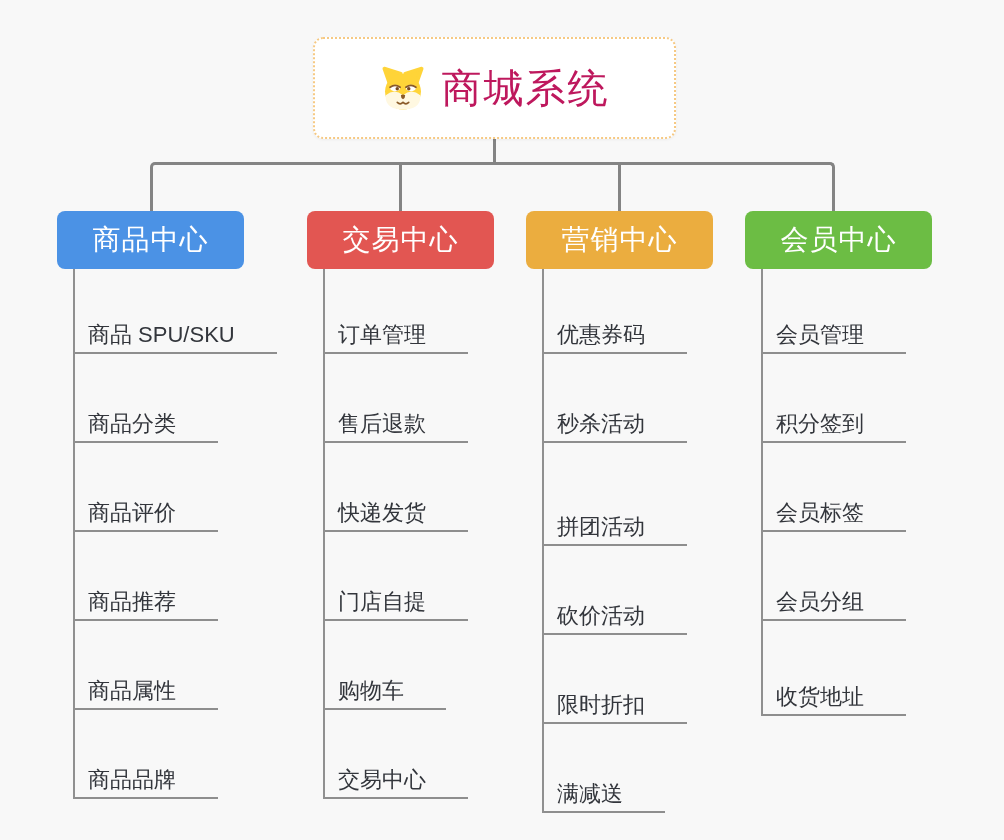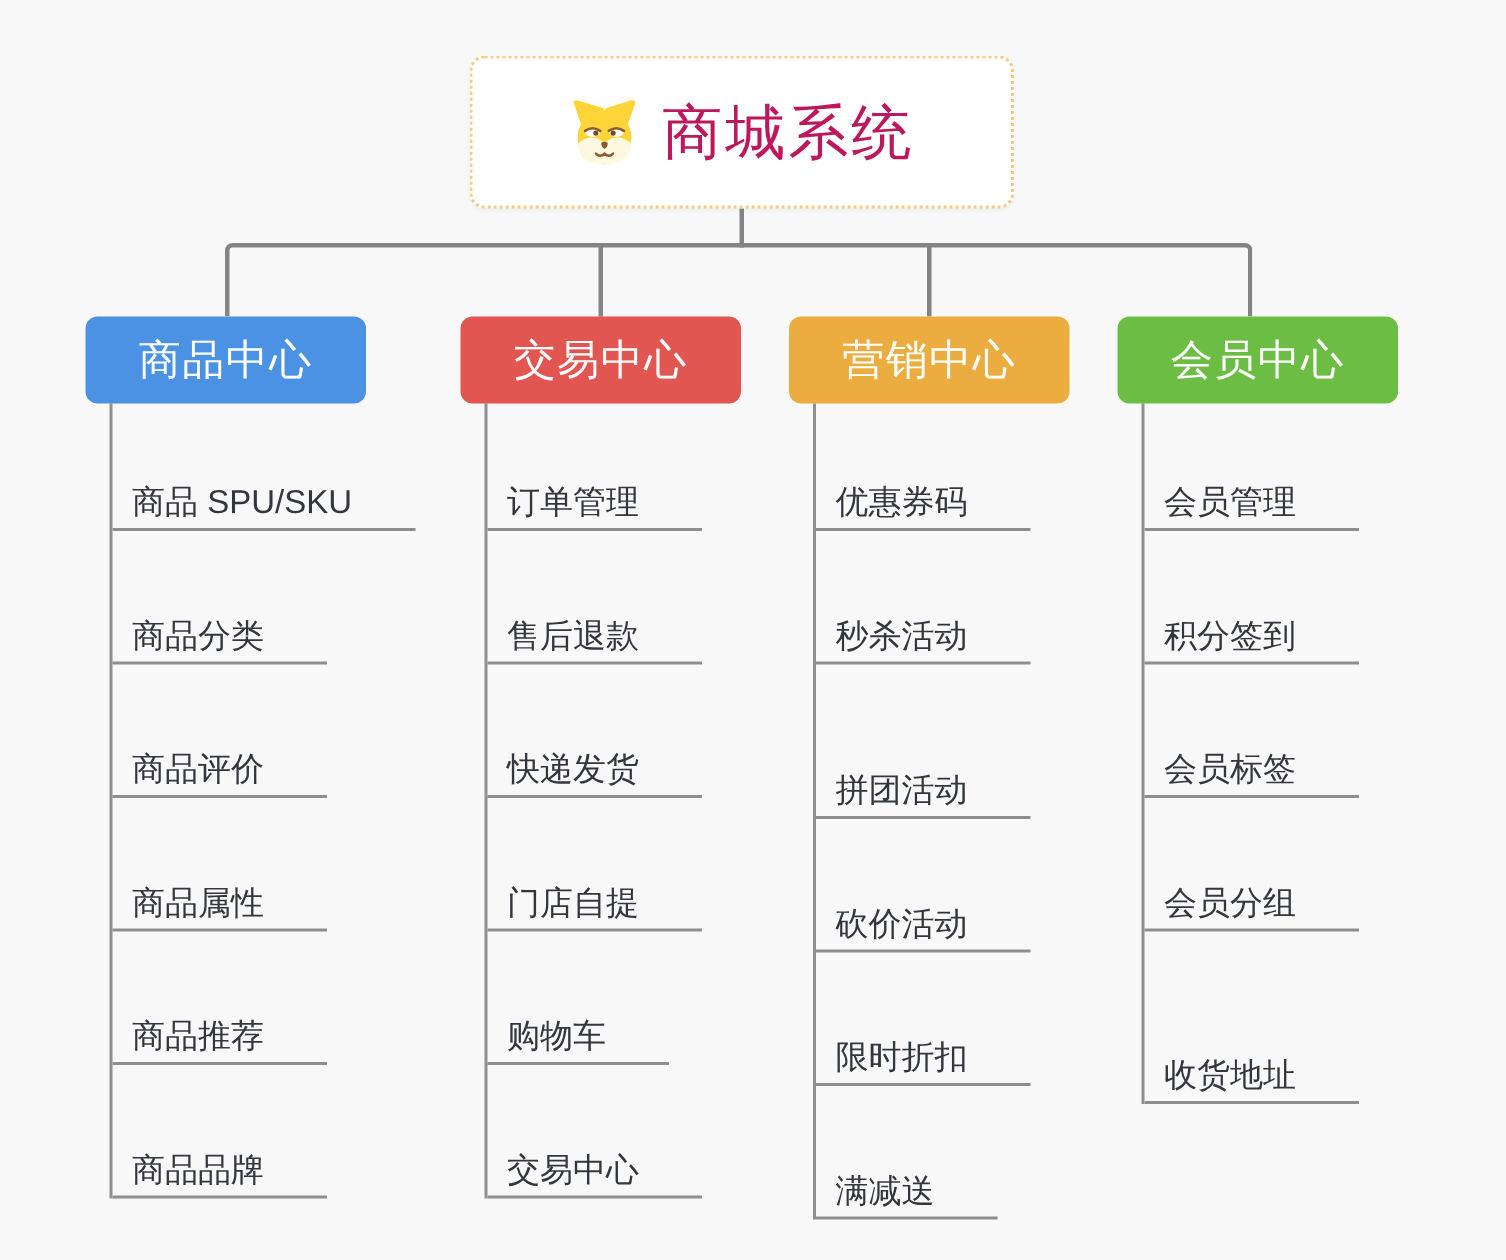--- a/index.html
+++ b/index.html
@@ -114,24 +114,24 @@
         <div class="branch-item" style="height: 85px;">
           <span class="item-label">商品 SPU/SKU</span>
         </div>
         <div class="branch-item" style="height: 89px;">
           <span class="item-label">商品分类</span>
         </div>
         <div class="branch-item" style="height: 89px;">
           <span class="item-label">商品评价</span>
         </div>
         <div class="branch-item" style="height: 89px;">
-          <span class="item-label">商品属性</span>
+          <span class="item-label">商品推荐</span>
         </div>
         <div class="branch-item" style="height: 89px;">
-          <span class="item-label">商品推荐</span>
+          <span class="item-label">商品属性</span>
         </div>
         <div class="branch-item" style="height: 89px;">
           <span class="item-label">商品品牌</span>
         </div>
       </div>
       <div class="branch-head" style="left: 307px; background: rgb(226, 86, 82);">交易中心</div>
       <div class="branch-col" style="left: 323px;">
         <div class="branch-item" style="height: 85px;">
           <span class="item-label">订单管理</span>
         </div>
@@ -179,19 +179,19 @@
         </div>
         <div class="branch-item" style="height: 89px;">
           <span class="item-label">积分签到</span>
         </div>
         <div class="branch-item" style="height: 89px;">
           <span class="item-label">会员标签</span>
         </div>
         <div class="branch-item" style="height: 89px;">
           <span class="item-label">会员分组</span>
         </div>
-        <div class="branch-item" style="height: 115px;">
+        <div class="branch-item" style="height: 95px;">
           <span class="item-label">收货地址</span>
         </div>
       </div>
     </div>
 
 </div>
 
 </body></html>

